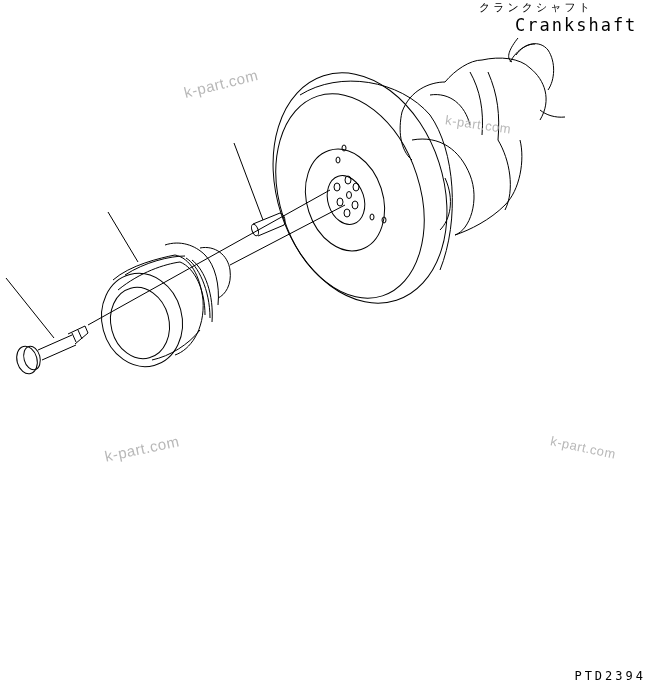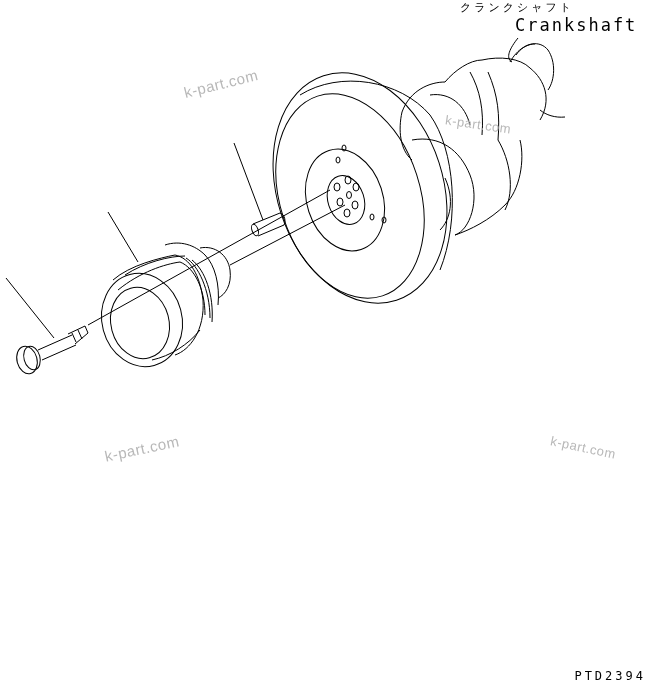--- a/index.html
+++ b/index.html
@@ -1,19 +1,19 @@
 <!DOCTYPE html>
 <html><head>
 <meta charset="utf-8">
 <style>
   html, body { margin: 0; padding: 0; background: #ffffff; }
   body { width: 652px; height: 685px; position: relative; overflow: hidden; font-family: "DejaVu Sans Mono", monospace; }
   .canvas { position: absolute; left: 0; top: 0; width: 652px; height: 685px; }
   .label { position: absolute; color: #000; font-family: "DejaVu Sans Mono", monospace; white-space: nowrap; letter-spacing: 1px; }
-  .label-jp { left: 460px; top: 0px; font-size: 11px; letter-spacing: 3px; text-align: right; }
+  .label-jp { left: 479px; top: 0px; font-size: 11px; letter-spacing: 3px; text-align: right; }
   .label-en { left: 515px; top: 15px; font-size: 17px; letter-spacing: 2px; }
   .drawing-no { right: 6px; bottom: 2px; font-size: 12px; letter-spacing: 3px; margin-left: 12px; }
   .watermark { position: absolute; color: #b8b8b8; font-family: "Liberation Sans", sans-serif; font-size: 15px; white-space: nowrap; letter-spacing: 0.5px; }
   .wm1 { left: 183px; top: 75px; transform: rotate(-14deg); }
   .wm2 { left: 104px; top: 440px; transform: rotate(-12deg); }
   .wm3 { left: 550px; top: 440px; transform: rotate(12deg); font-size: 13px; }
   .wm4 { left: 445px; top: 117px; transform: rotate(8deg); font-size: 13px; }
   svg { position: absolute; left: 0; top: 0; }
   svg * { fill: none; stroke: #000; stroke-width: 1; }
 </style>

